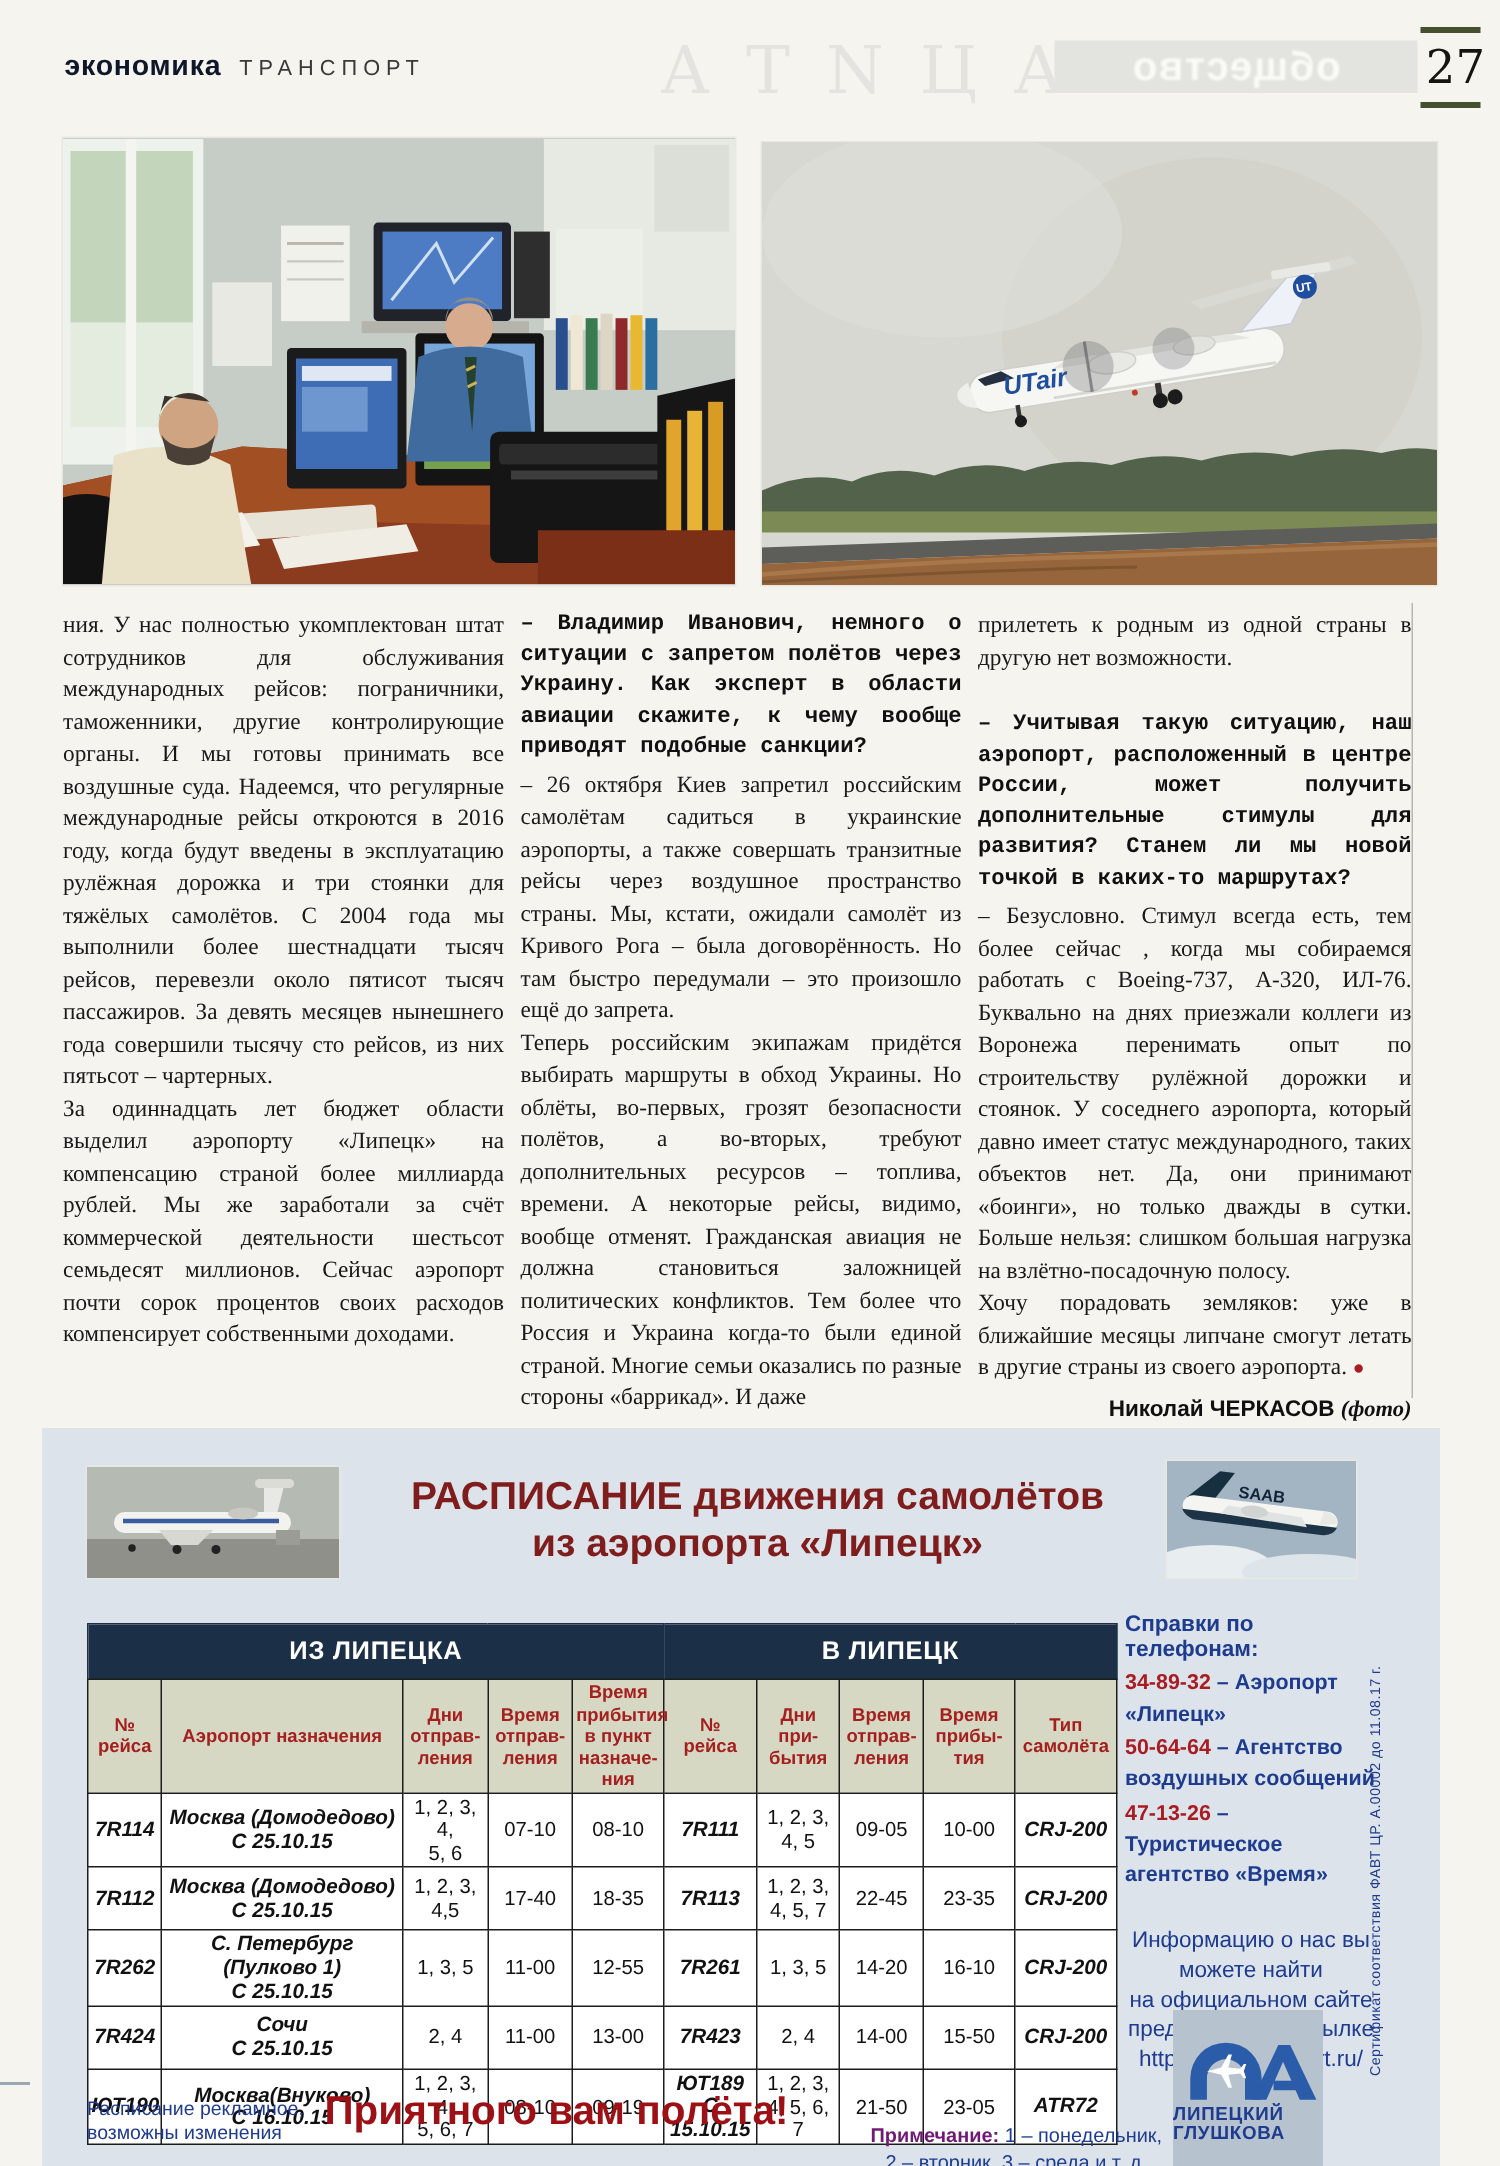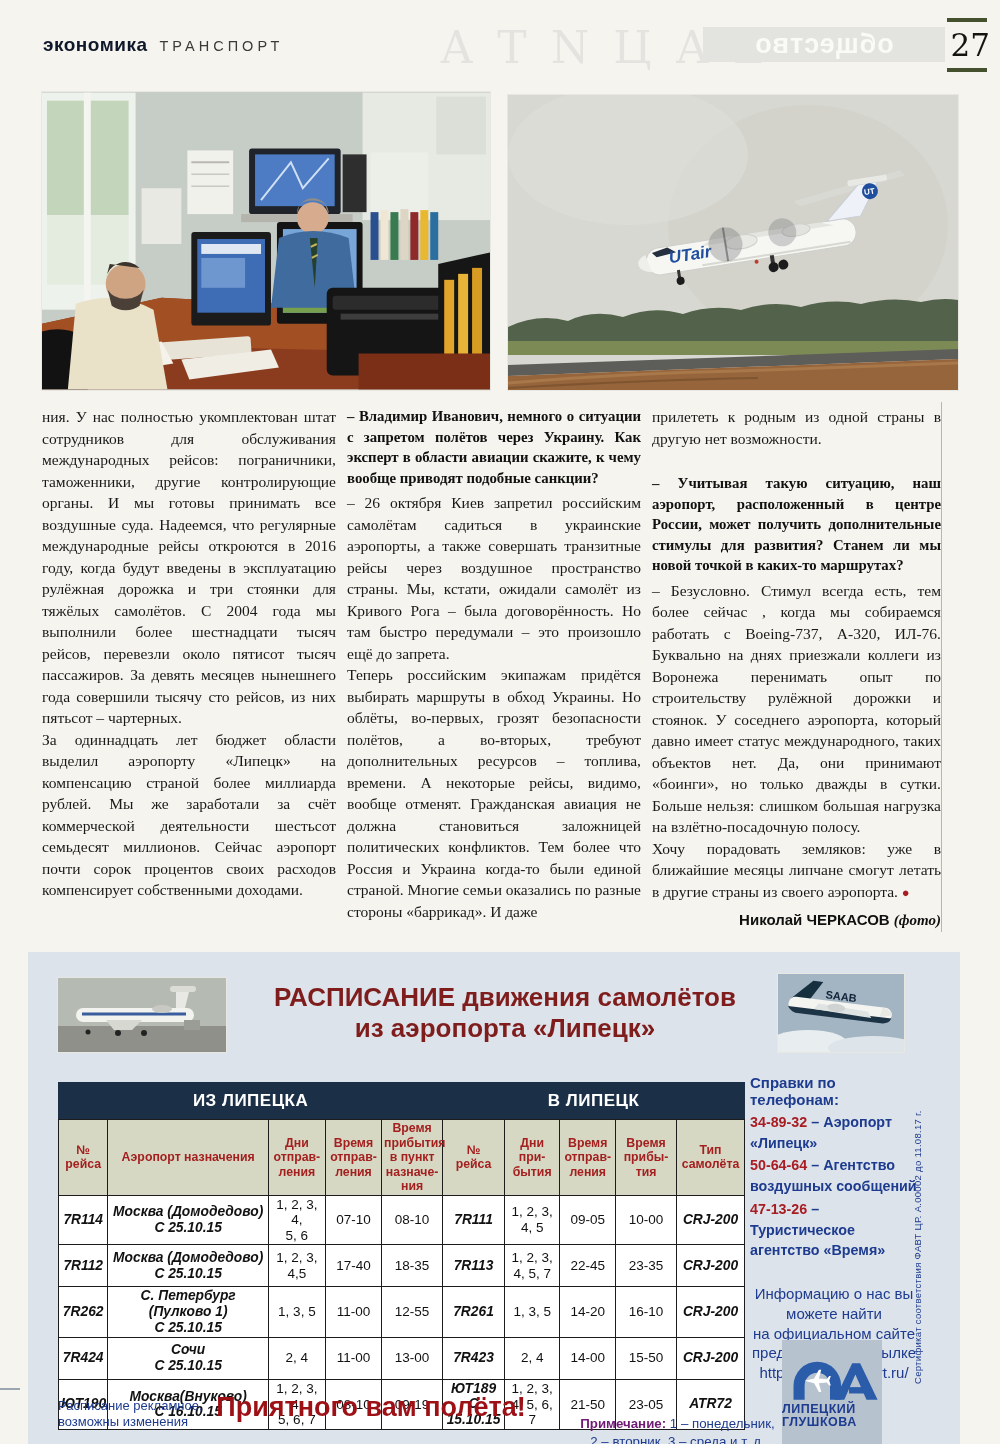--- a/index.html
+++ b/index.html
@@ -20,21 +20,21 @@
   .pagenum .num{font-family:"DejaVu Serif",serif;font-size:31px;color:#15150f;line-height:46px;text-align:right;}
 
   
   .photo{background:#ccc;box-shadow:0 0 0 1px #e8e7e2;}
   svg{display:block;}
 
   
   .col{font-family:"Liberation Serif",serif;font-size:15.5px;line-height:21.5px;color:#191919;text-align:justify;}
   .col p{margin:0;white-space:normal;}
   .col p + p{margin-top:0;}
-  .q{font-family:Liberation Serif, serif;font-weight:bold;font-size:14.8px;line-height:20.5px;color:#101010;margin:10px 0 4px 0 !important;}
+  .q{font-family:Liberation Mono, monospace;font-weight:bold;font-size:14.8px;line-height:20.5px;color:#101010;margin:10px 0 4px 0 !important;}
   .q.first{margin-top:0 !important;}
   .dot{color:#a81c22;font-size:13px;}
   .authors{margin-top:6px;text-align:right;font-family:"Liberation Sans",sans-serif;font-weight:bold;font-size:15px;line-height:21px;color:#101010;}
   .authors .foto{font-family:"Liberation Serif",serif;font-style:italic;font-weight:bold;}
   .colrule{left:941px;top:402px;width:1px;height:530px;background:#b7b7b1;}
   .scanline{left:0;top:1388px;width:20px;height:2px;background:#9aa7b0;}
 
   
   .sched-bg{left:28px;top:952px;width:932px;height:492px;background:#dde3ea;}
   .sched-title{left:255px;top:982px;width:500px;text-align:center;color:#7f1d1d;font-weight:bold;}

